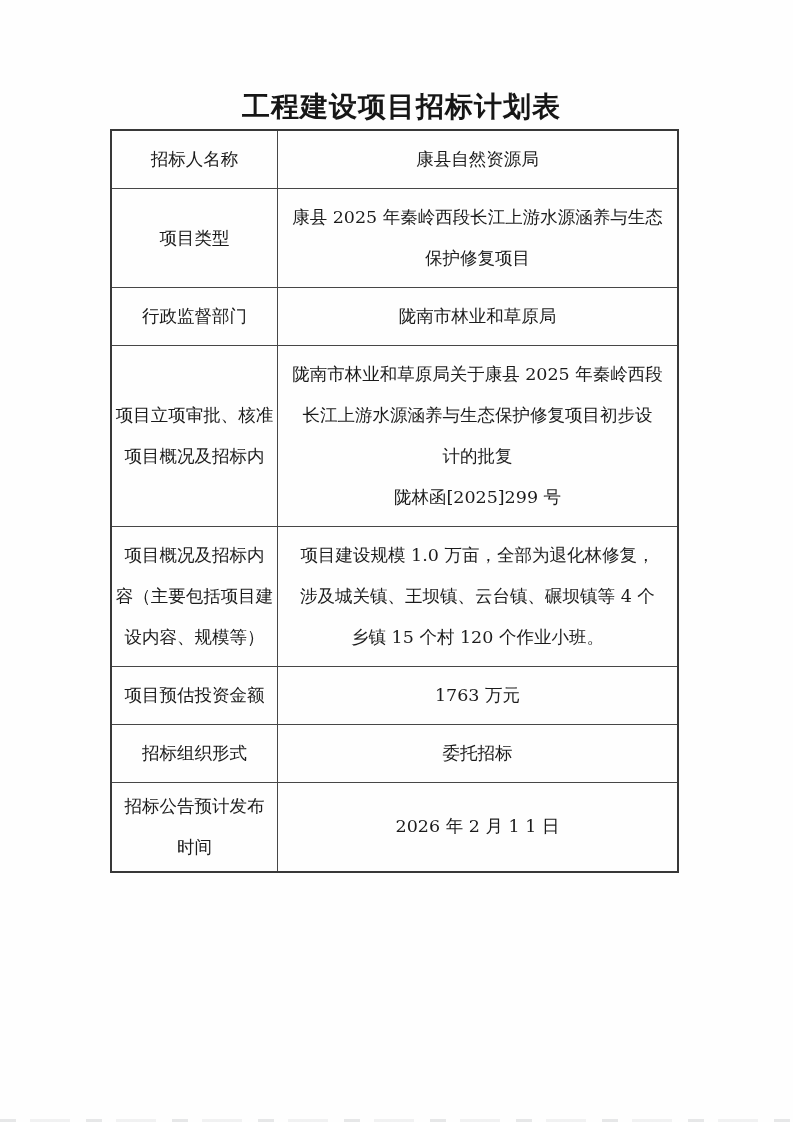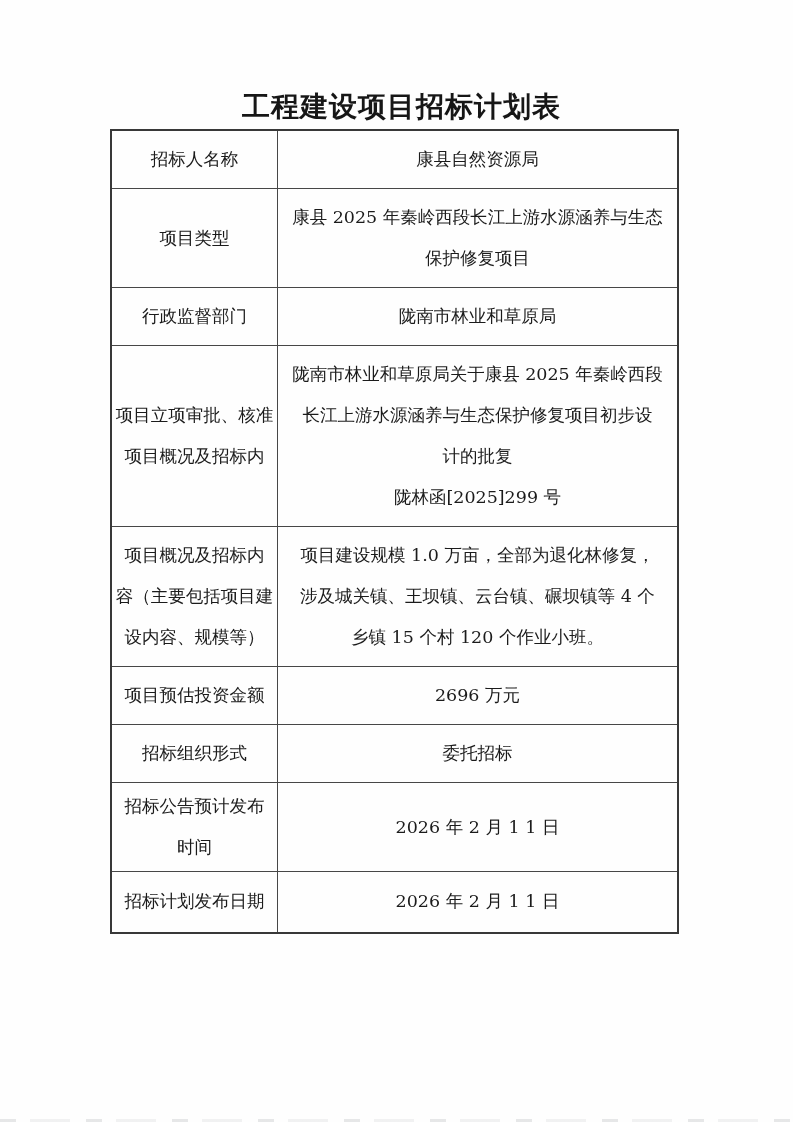--- a/index.html
+++ b/index.html
@@ -113,33 +113,29 @@
       <tr class="r5">
         <td class="cell-label">项目概况及招标内
 容（主要包括项目建
 设内容、规模等）</td>
         <td class="cell-value">项目建设规模 1.0 万亩，全部为退化林修复，
 涉及城关镇、王坝镇、云台镇、碾坝镇等 4 个
 乡镇 15 个村 120 个作业小班。</td>
       </tr>
       <tr class="r7">
         <td class="cell-label">项目预估投资金额</td>
-        <td class="cell-value">2696 万元</td>
+        <td class="cell-value">1763 万元</td>
       </tr>
       <tr class="r8">
         <td class="cell-label">招标组织形式</td>
         <td class="cell-value">委托招标</td>
       </tr>
       <tr class="r10">
         <td class="cell-label">招标公告预计发布
 时间</td>
         <td class="cell-value">2026 年 2 月 1 1 日</td>
       </tr>
-      <tr class="r11">
-        <td class="cell-label">招标计划发布日期</td>
-        <td class="cell-value">2026 年 2 月 1 1 日</td>
-      </tr>
     </tbody>
   </table>
 
   <div class="scan-edge"></div>
 
 </div>
 
 </body></html>

